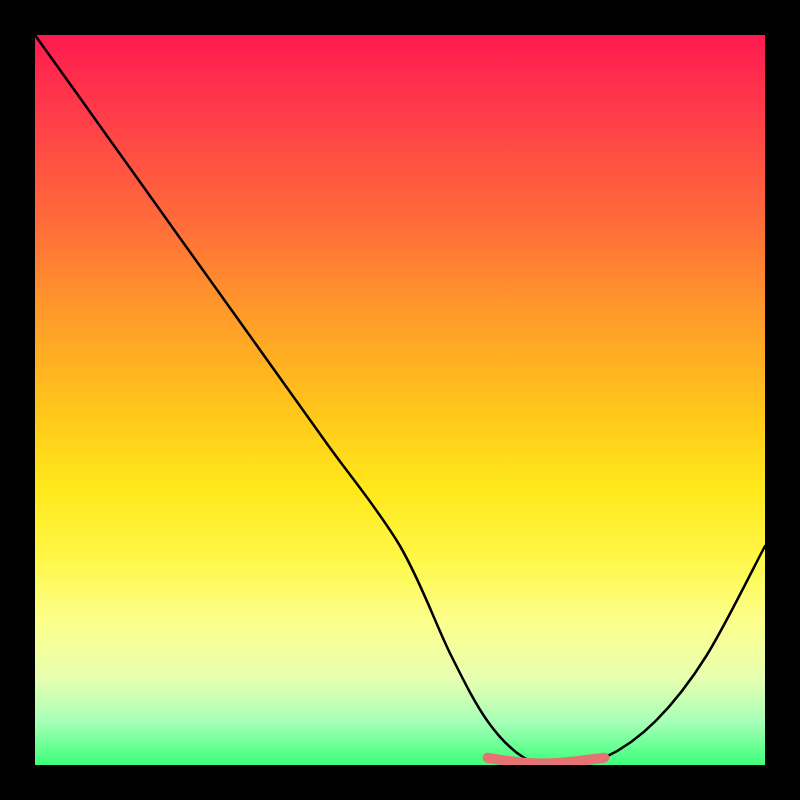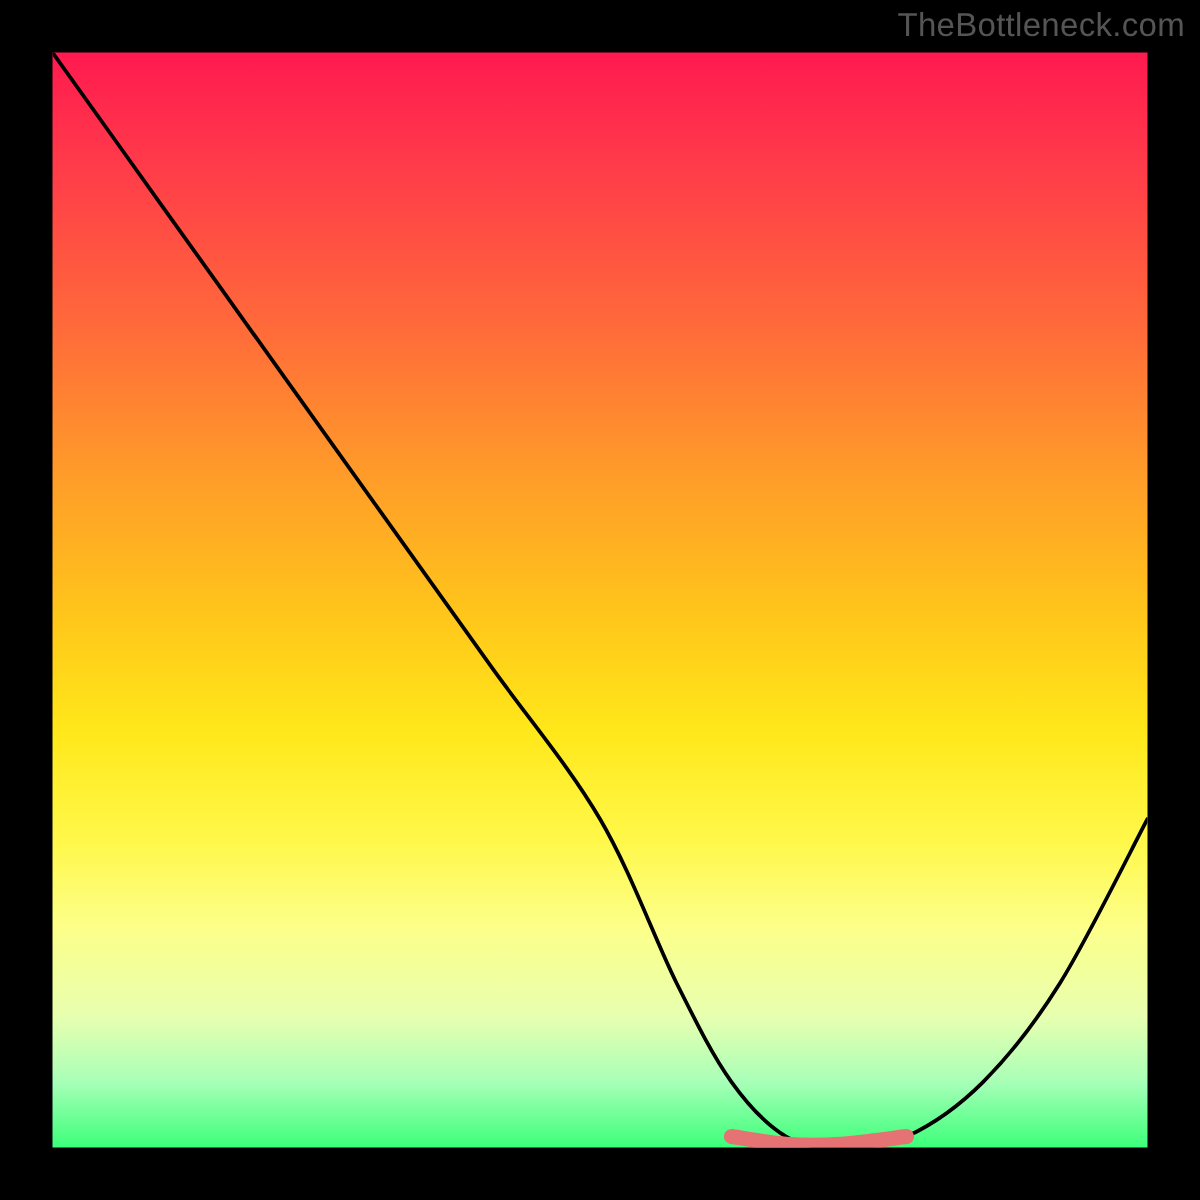--- a/index.html
+++ b/index.html
@@ -54,21 +54,20 @@
     top: 35px;
     width: 730px;
     height: 730px;
     z-index: 2;
   }
 </style>
 </head>
 <body>
 
 <div class="frame">
-  <div class="watermark">TheBottleneck.com</div>
 
   <div class="plot-area"></div>
 
   <svg class="curve" viewBox="0 0 730 730" preserveAspectRatio="none">
     <path id="curve-path" fill="none" stroke="#000000" stroke-width="2.5" stroke-linecap="round" d="M 0 0 C 12.166666666666666 17.033333333333342, 48.66666666666667 68.13333333333338, 73 102.20000000000005 C 97.33333333333333 136.2666666666667, 121.66666666666667 170.33333333333331, 146 204.39999999999998 C 170.33333333333334 238.46666666666664, 194.66666666666666 272.53333333333336, 219 306.6 C 243.33333333333334 340.6666666666667, 267.6666666666667 374.73333333333335, 292 408.8 C 316.3333333333333 442.8666666666667, 344.31666666666666 475.7166666666667, 365 511 C 385.68333333333334 546.2833333333333, 401.49999999999994 591.3, 416.09999999999997 620.5 C 430.7 649.7, 440.43333333333334 669.1666666666667, 452.6 686.2 C 464.7666666666667 703.2333333333333, 476.93333333333334 715.4000000000001, 489.1 722.7 C 501.2666666666667 730, 512.2166666666667 730, 525.6 730 C 538.9833333333333 730, 553.5833333333333 730, 569.4 722.7 C 585.2166666666667 715.4000000000001, 603.4666666666667 703.2333333333333, 620.5 686.2 C 637.5333333333333 669.1666666666667, 653.35 649.7, 671.6 620.5 C 689.85 591.3, 720.2666666666667 529.25, 730 511"></path>
     <path id="band-path" fill="none" stroke="#e57373" stroke-width="10" stroke-linecap="round" d="M 452.6 722.7 C 458.68333333333334 723.5516666666667, 476.93333333333334 726.9583333333333, 489.1 727.81 C 501.2666666666667 728.6616666666666, 512.2166666666667 728.6616666666666, 525.6 727.81 C 538.9833333333333 726.9583333333333, 562.1 723.5516666666667, 569.4 722.7"></path>
   </svg>
 </div>
 
 </body></html>

